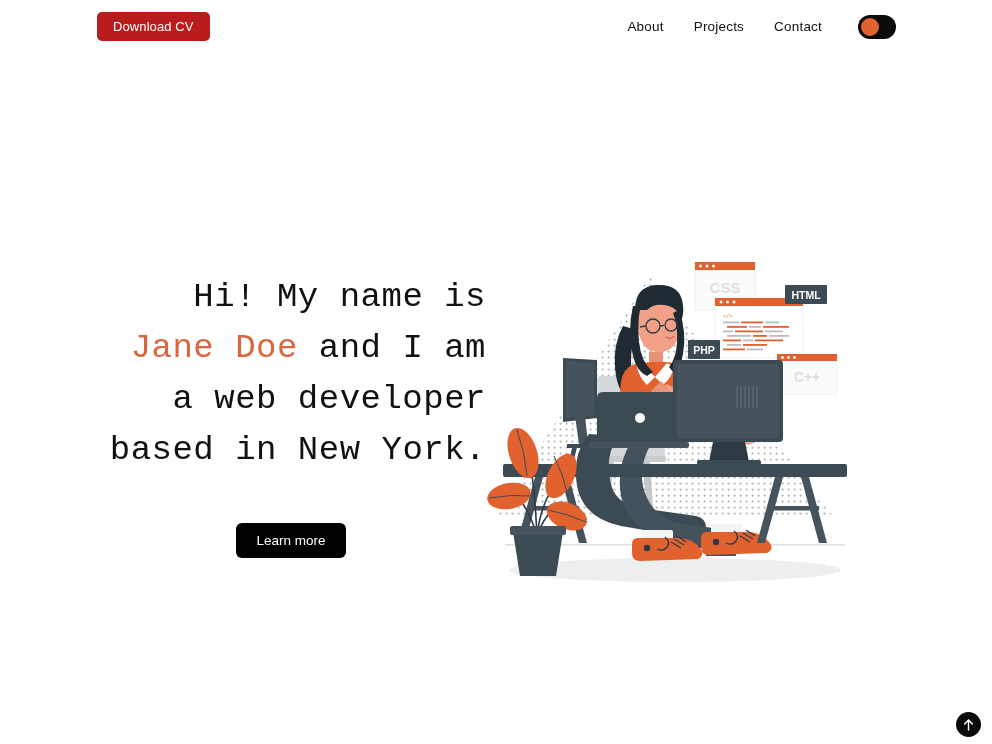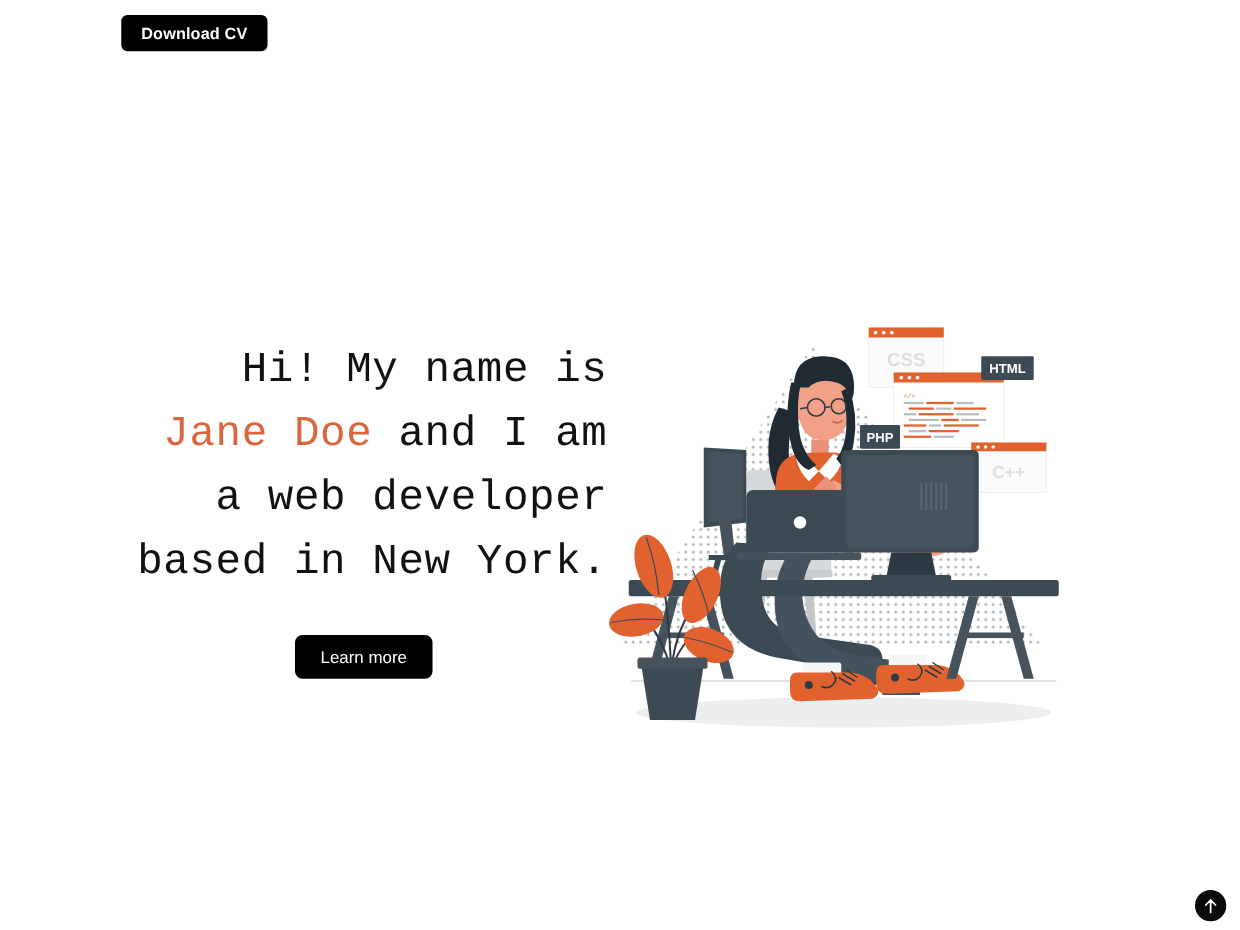--- a/index.html
+++ b/index.html
@@ -27,29 +27,28 @@
     align-items: center;
   }
   .cv-button {
     position: absolute;
     left: 97px;
     top: 12px;
     height: 29px;
     padding: 0 16px;
     display: flex;
     align-items: center;
-    background: #000000;
+    background: #b91c1c;
     color: #ffffff;
     border: none;
     border-radius: 5px;
     font-size: 13px;
     font-family: "Liberation Sans", sans-serif;
     cursor: pointer;
     letter-spacing: 0.1px;
-    font-weight: bold;
   }
   .nav {
     position: absolute;
     right: 96px;
     top: 12px;
     display: flex;
     align-items: center;
     gap: 30px;
     height: 29px;
   }
@@ -101,21 +100,21 @@
     font-size: 34px;
     line-height: 51px;
     color: #111111;
     font-weight: 400;
     letter-spacing: 0.5px;
   }
   .headline .accent { color: #d9663f; }
   .learn-wrap {
     position: absolute;
     left: 96px;
-    top: 508px;
+    top: 523px;
     width: 390px;
     display: flex;
     justify-content: center;
   }
   .learn-button {
     height: 35px;
     padding: 0 20px;
     display: flex;
     align-items: center;
     justify-content: center;
@@ -157,20 +156,28 @@
 </style>
 </head>
 <body>
 
 <div class="page">
 
   <div class="header">
 
     <button class="cv-button">Download CV</button>
 
+    <nav class="nav">
+      <a class="nav-link" href="#">About</a>
+      <a class="nav-link" href="#">Projects</a>
+      <a class="nav-link" href="#">Contact</a>
+      <button class="theme-toggle">
+        <span class="knob"></span>
+      </button>
+    </nav>
   </div>
 
   <div class="hero">
 
     <div class="hero-text">
       <h1 class="headline"><span>Hi! My name is </span><span class="accent">Jane Doe</span><span> and I am a web developer based in New York.</span></h1>
     </div>
 
     <div class="learn-wrap">
       <button class="learn-button">Learn more</button>

